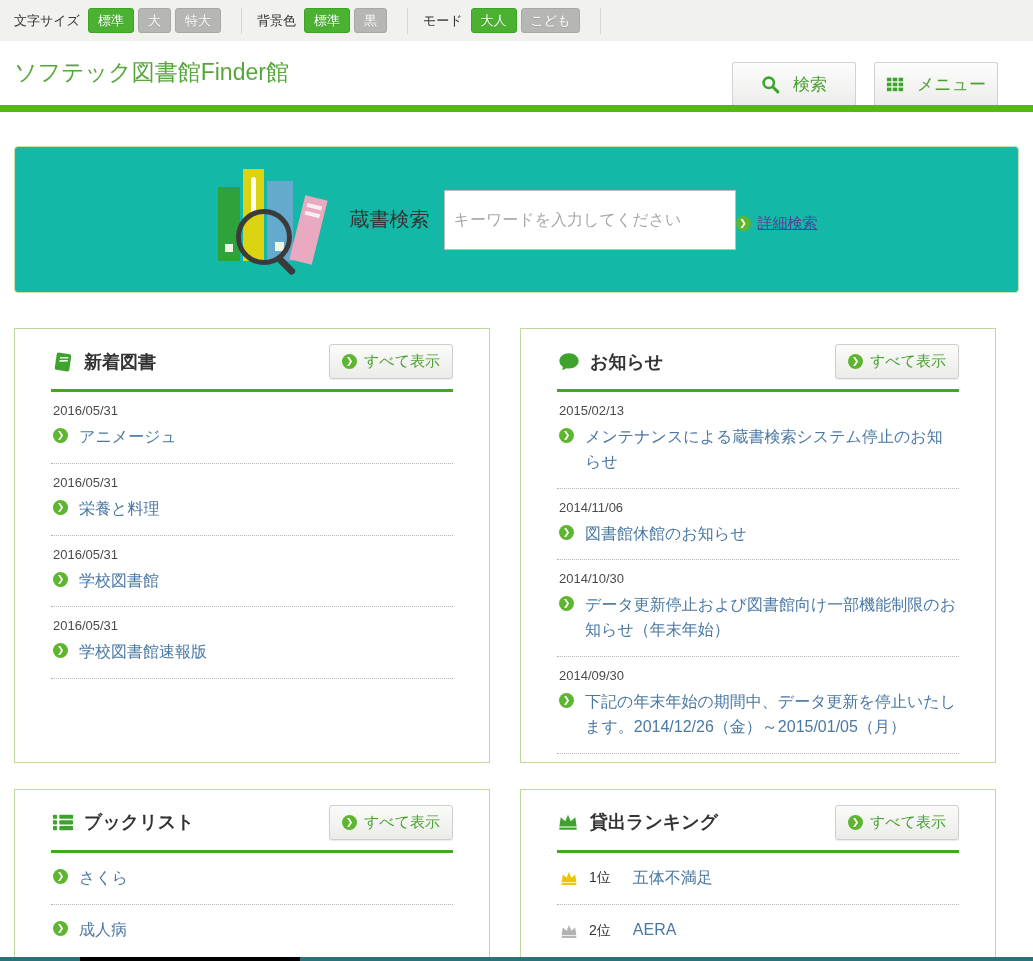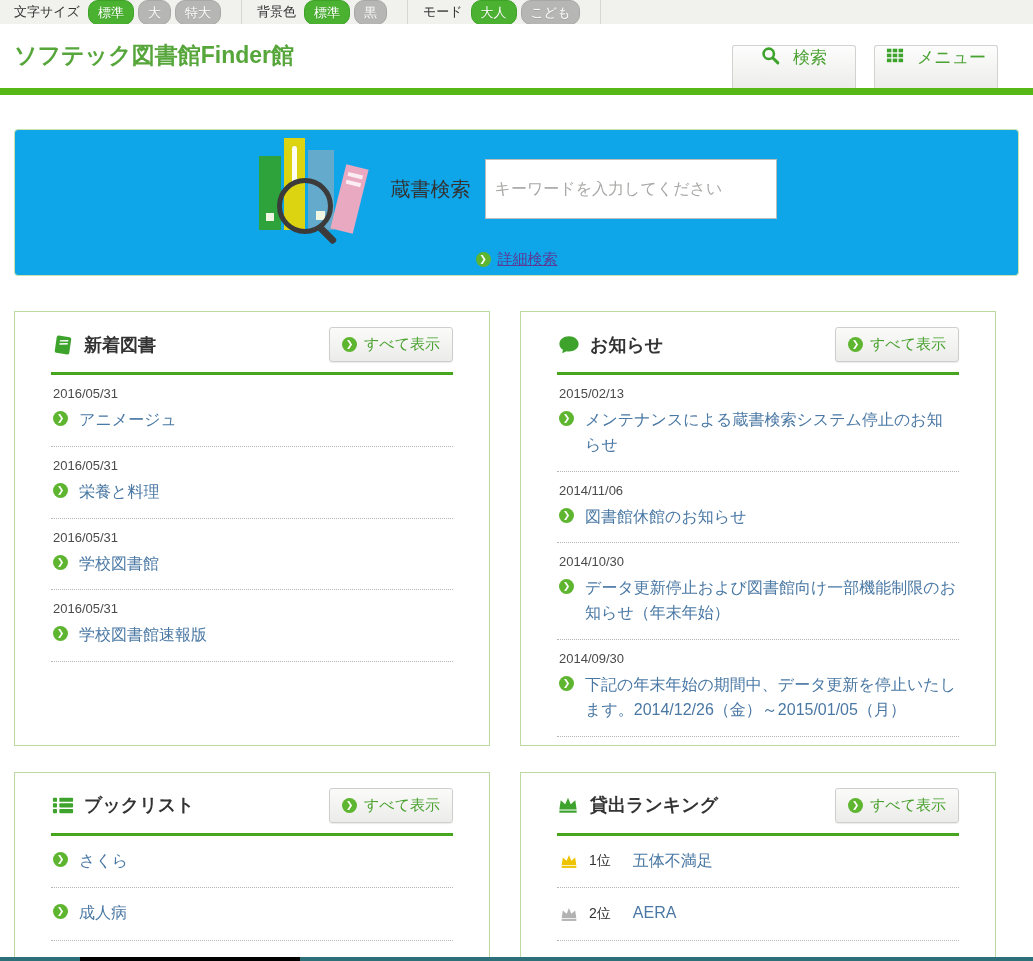--- a/index.html
+++ b/index.html
@@ -1,44 +1,44 @@
 <!DOCTYPE html>
 <html><head>
 <meta charset="utf-8">
 <style>
   html,body{margin:0;padding:0}
   body{width:1033px;height:961px;position:relative;overflow:hidden;background:#fff;
        font-family:"Liberation Sans","DejaVu Sans",sans-serif;color:#333}
 
   
-  .topbar{height:24px;background:#f1f1ee;display:flex;align-items:center;padding-left:14px}
+  .topbar{height:41px;background:#f1f1ee;display:flex;align-items:center;padding-left:14px}
   .tb-group{display:flex;align-items:center;height:26px;padding-right:16px;margin-right:15px;
             border-right:1px solid #d6d6d4}
   .tb-label{font-size:13px;color:#333;margin-right:8px;white-space:nowrap}
-  .pill{font-size:13px;line-height:1;padding:5px 9px;border-radius:10px;margin-right:4px;
+  .pill{font-size:13px;line-height:1;padding:5px 9px;border-radius:3px;margin-right:4px;
         cursor:pointer;white-space:nowrap}
   .pill.on{background:#4bb231;border:1px solid #3da226;color:#fff;text-shadow:0 1px 0 rgba(0,0,0,.15)}
   .pill.off{background:#b6b6b4;border:1px solid #a8a8a6;color:#fcfcfa;text-shadow:0 1px 0 rgba(0,0,0,.1)}
 
   
   .site-header{position:relative;height:64px;background:#fff}
-  .site-title{position:absolute;left:14px;top:16px;font-size:23px;font-weight:bold;color:#57a63b}
+  .site-title{position:absolute;left:14px;top:16px;font-size:23px;font-weight:normal;color:#57a63b}
   .hbtns{position:absolute;right:35px;bottom:0;display:flex;gap:18px}
-  .hbtn{width:122px;height:42px;display:flex;justify-content:center;gap:13px;
+  .hbtn{width:122px;height:42px;display:flex;align-items:center;justify-content:center;gap:13px;
         background:linear-gradient(#fdfdfd,#ececea);border:1px solid #d2d2d0;border-bottom:none;
         border-radius:3px 3px 0 0;font-size:17px;color:#4aa232;cursor:pointer}
   .hbtn svg{display:block}
   .greenbar{height:7px;background:#56b717}
 
   
   .main{padding:0 14px}
 
   
-  .search-panel{margin-top:34px;height:145px;background:#0ea5e9;border:1px solid #cbe3ad;
-                border-radius:4px;display:flex;flex-direction:column;align-items:center;justify-content:center}
+  .search-panel{margin-top:34px;height:145px;background:#14b8a6;border:1px solid #cbe3ad;
+                border-radius:4px;display:flex;flex-direction:row;align-items:center;justify-content:center}
   .search-row{display:flex;align-items:center;gap:14px}
   .logo{width:112px;height:106px;position:relative;margin-right:8px}
   .bk{position:absolute}
   .bk-green{left:2px;top:20px;width:22px;height:74px;background:#2ea33c}
   .bk-green::after{content:"";position:absolute;left:7px;bottom:9px;width:8px;height:8px;background:#eff7e3}
   .bk-yellow{left:27px;top:2px;width:21px;height:92px;background:#ddd411}
   .bk-yellow::after{content:"";position:absolute;left:8px;top:8px;width:5px;height:38px;background:#fdfdf4;border-radius:3px}
   .bk-blue{left:51px;top:14px;width:26px;height:80px;background:#64aacd}
   .bk-blue::after{content:"";position:absolute;left:8px;bottom:10px;width:9px;height:9px;background:#eff7e3}
   .bk-pink{left:81px;top:30px;width:23px;height:66px;background:#e9a9c0;transform:rotate(14deg)}

